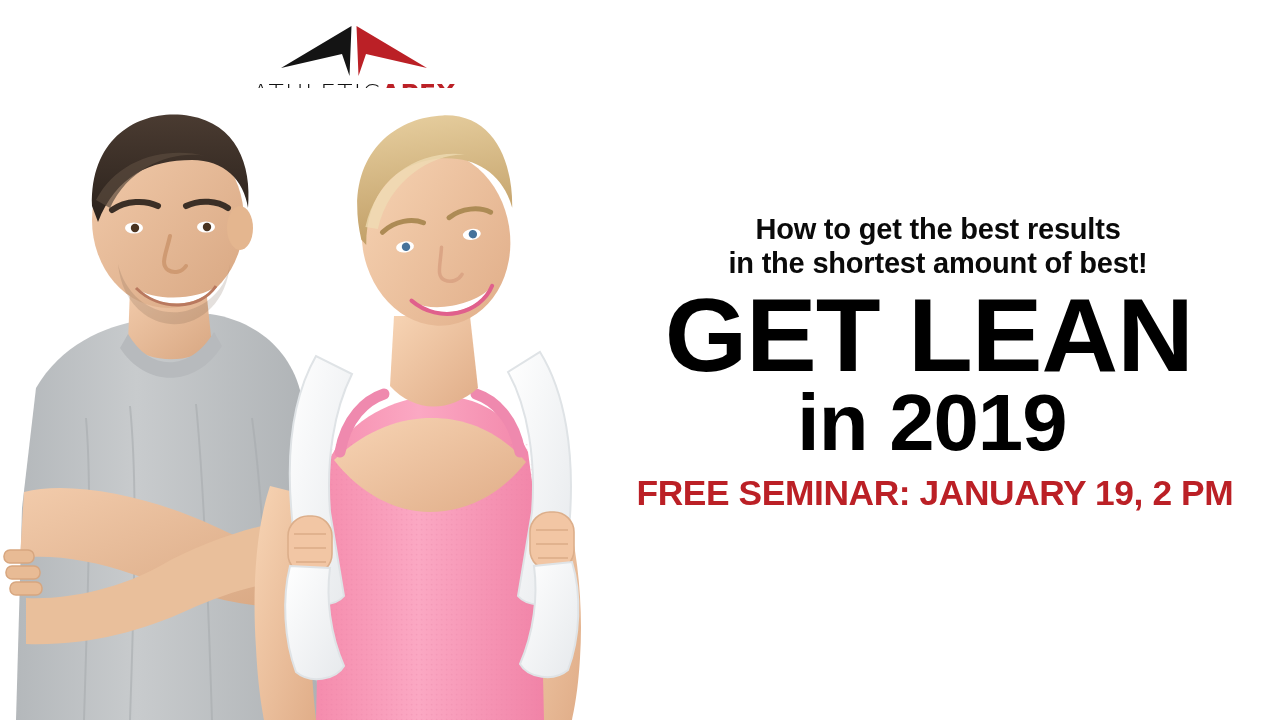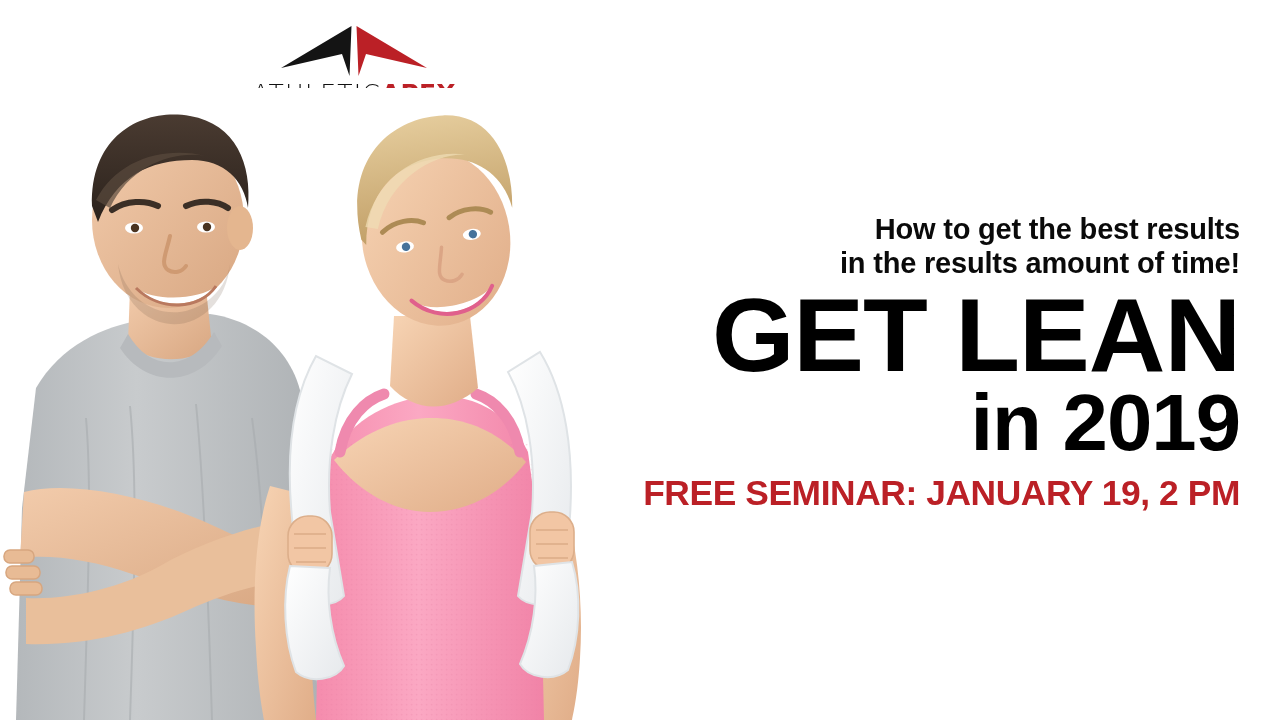--- a/index.html
+++ b/index.html
@@ -18,21 +18,21 @@
   .logo-word .w1{font-weight:300;letter-spacing:1.2px;color:#111111;font-family:"DejaVu Sans", sans-serif;}
   .logo-word .w2{font-weight:bold;letter-spacing:0.2px;color:#bb2026;font-family:"DejaVu Sans", sans-serif;}
   .logo-sub{font-family:"Liberation Serif", serif;font-weight:bold;font-size:15.5px;
             letter-spacing:2.4px;color:#161616;margin-top:3px;white-space:nowrap;}
 
   
   .photo{position:absolute;left:0;top:88px;width:640px;height:632px;}
   .photo svg{display:block;width:640px;height:632px;}
 
   
-  .copy{position:absolute;right:40px;top:212px;width:620px;text-align:right;}
+  .copy{position:absolute;right:32px;top:212px;width:620px;text-align:center;}
   .kicker{font-family:"Liberation Sans", sans-serif;font-weight:bold;color:#0a0a0a;
           font-size:29px;line-height:34px;letter-spacing:-0.2px;white-space:nowrap;}
   .headline{font-family:"Liberation Sans", sans-serif;font-weight:bold;color:#000000;
             font-size:103px;line-height:92px;letter-spacing:-1px;margin-top:10px;
             white-space:nowrap;transform:scaleX(1.03);transform-origin:right center;}
   .headline2{font-family:"Liberation Sans", sans-serif;font-weight:bold;color:#000000;
              font-size:80px;line-height:78px;letter-spacing:-1px;margin-top:2px;
              white-space:nowrap;transform:scaleX(1.02);transform-origin:right center;}
   .seminar{font-family:"Liberation Sans", sans-serif;font-weight:bold;color:#bb2026;
            font-size:35px;line-height:42px;letter-spacing:-0.4px;margin-top:10px;
@@ -211,19 +211,19 @@
 
       <path d="M290 478 C282 510 284 552 296 584 C310 596 336 592 344 578
                C330 546 326 510 330 480 Z" fill="url(#towelG)" stroke="#dfe3e6" stroke-width="2"></path>
       <path d="M572 474 C582 506 580 550 568 582 C554 594 528 590 520 576
                C534 544 538 508 534 478 Z" fill="url(#towelG)" stroke="#dfe3e6" stroke-width="2"></path>
     </svg>
   </div>
 
   <div class="copy">
     <div class="kicker">How to get the best results</div>
-    <div class="kicker">in the results amount of time!</div>
+    <div class="kicker">in the shortest amount of best!</div>
     <div class="headline">GET LEAN</div>
     <div class="headline2">in 2019</div>
     <div class="seminar">FREE SEMINAR: JANUARY 19,  2 PM</div>
   </div>
 
 </div>
 
 </body></html>

